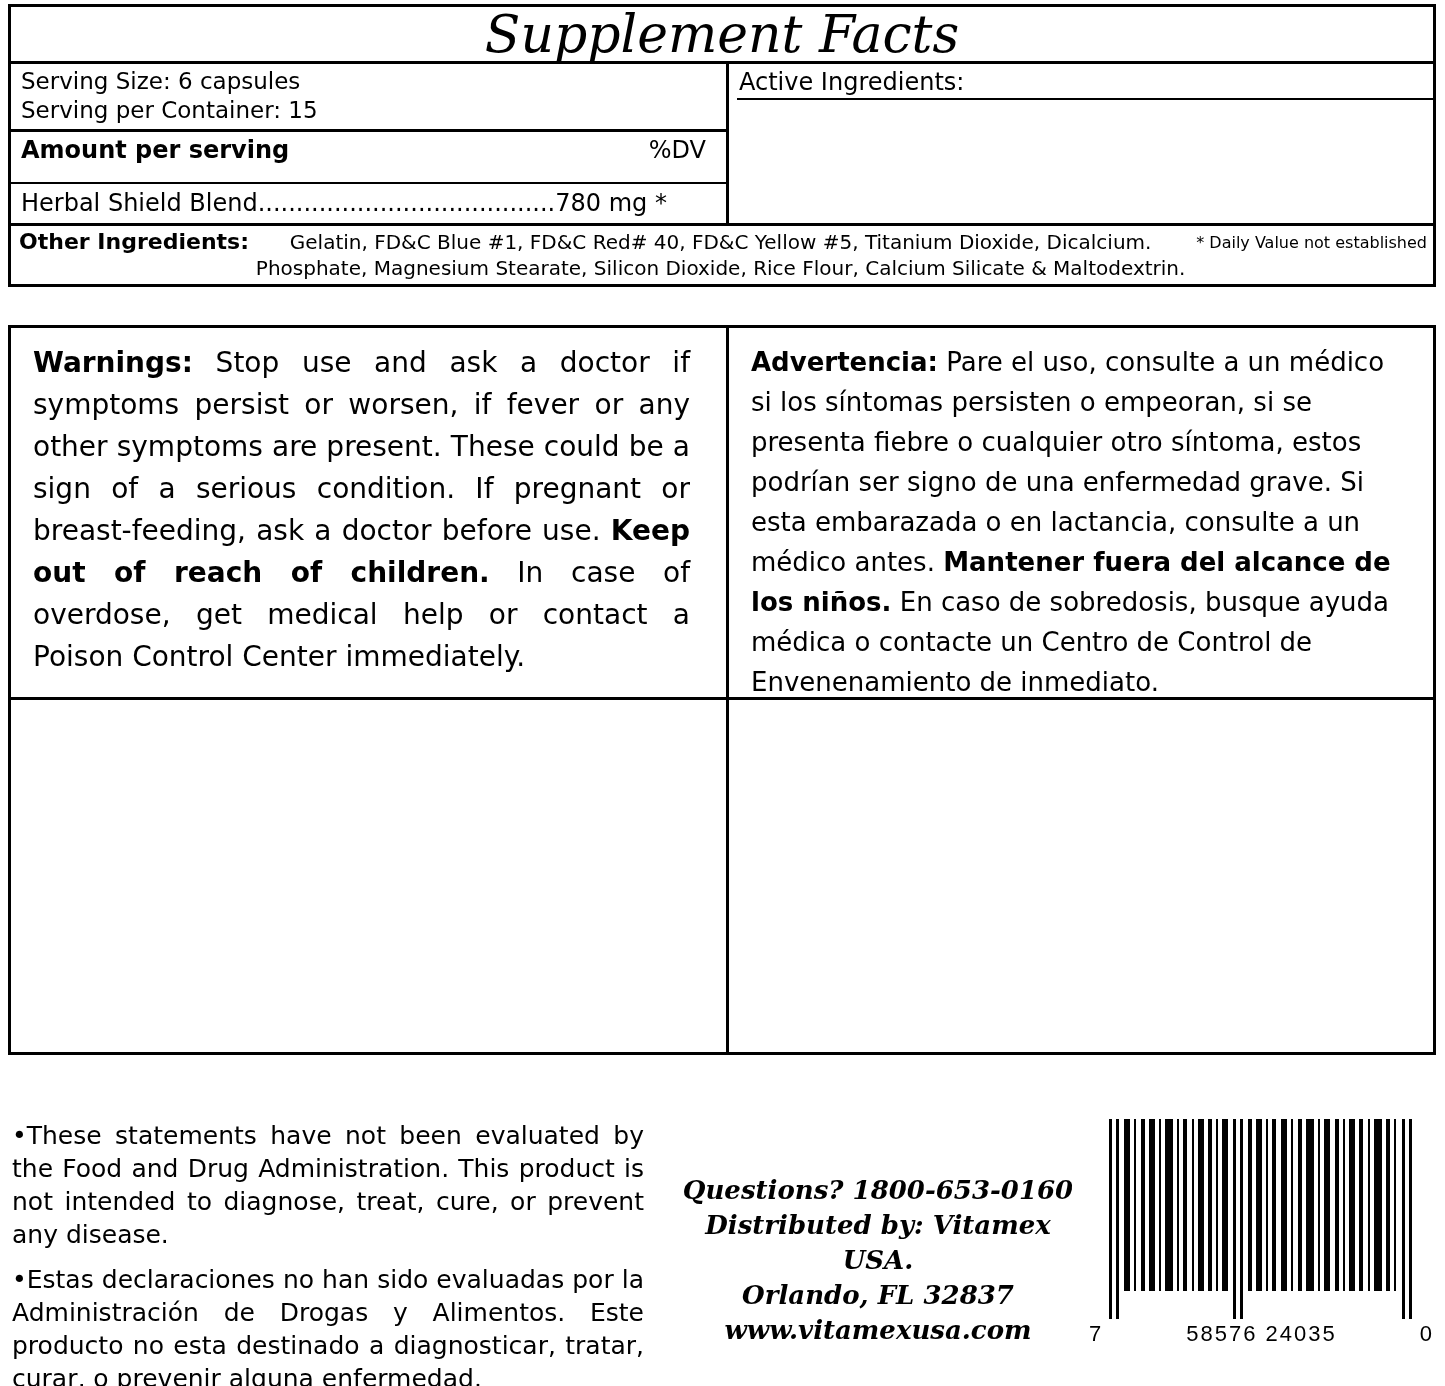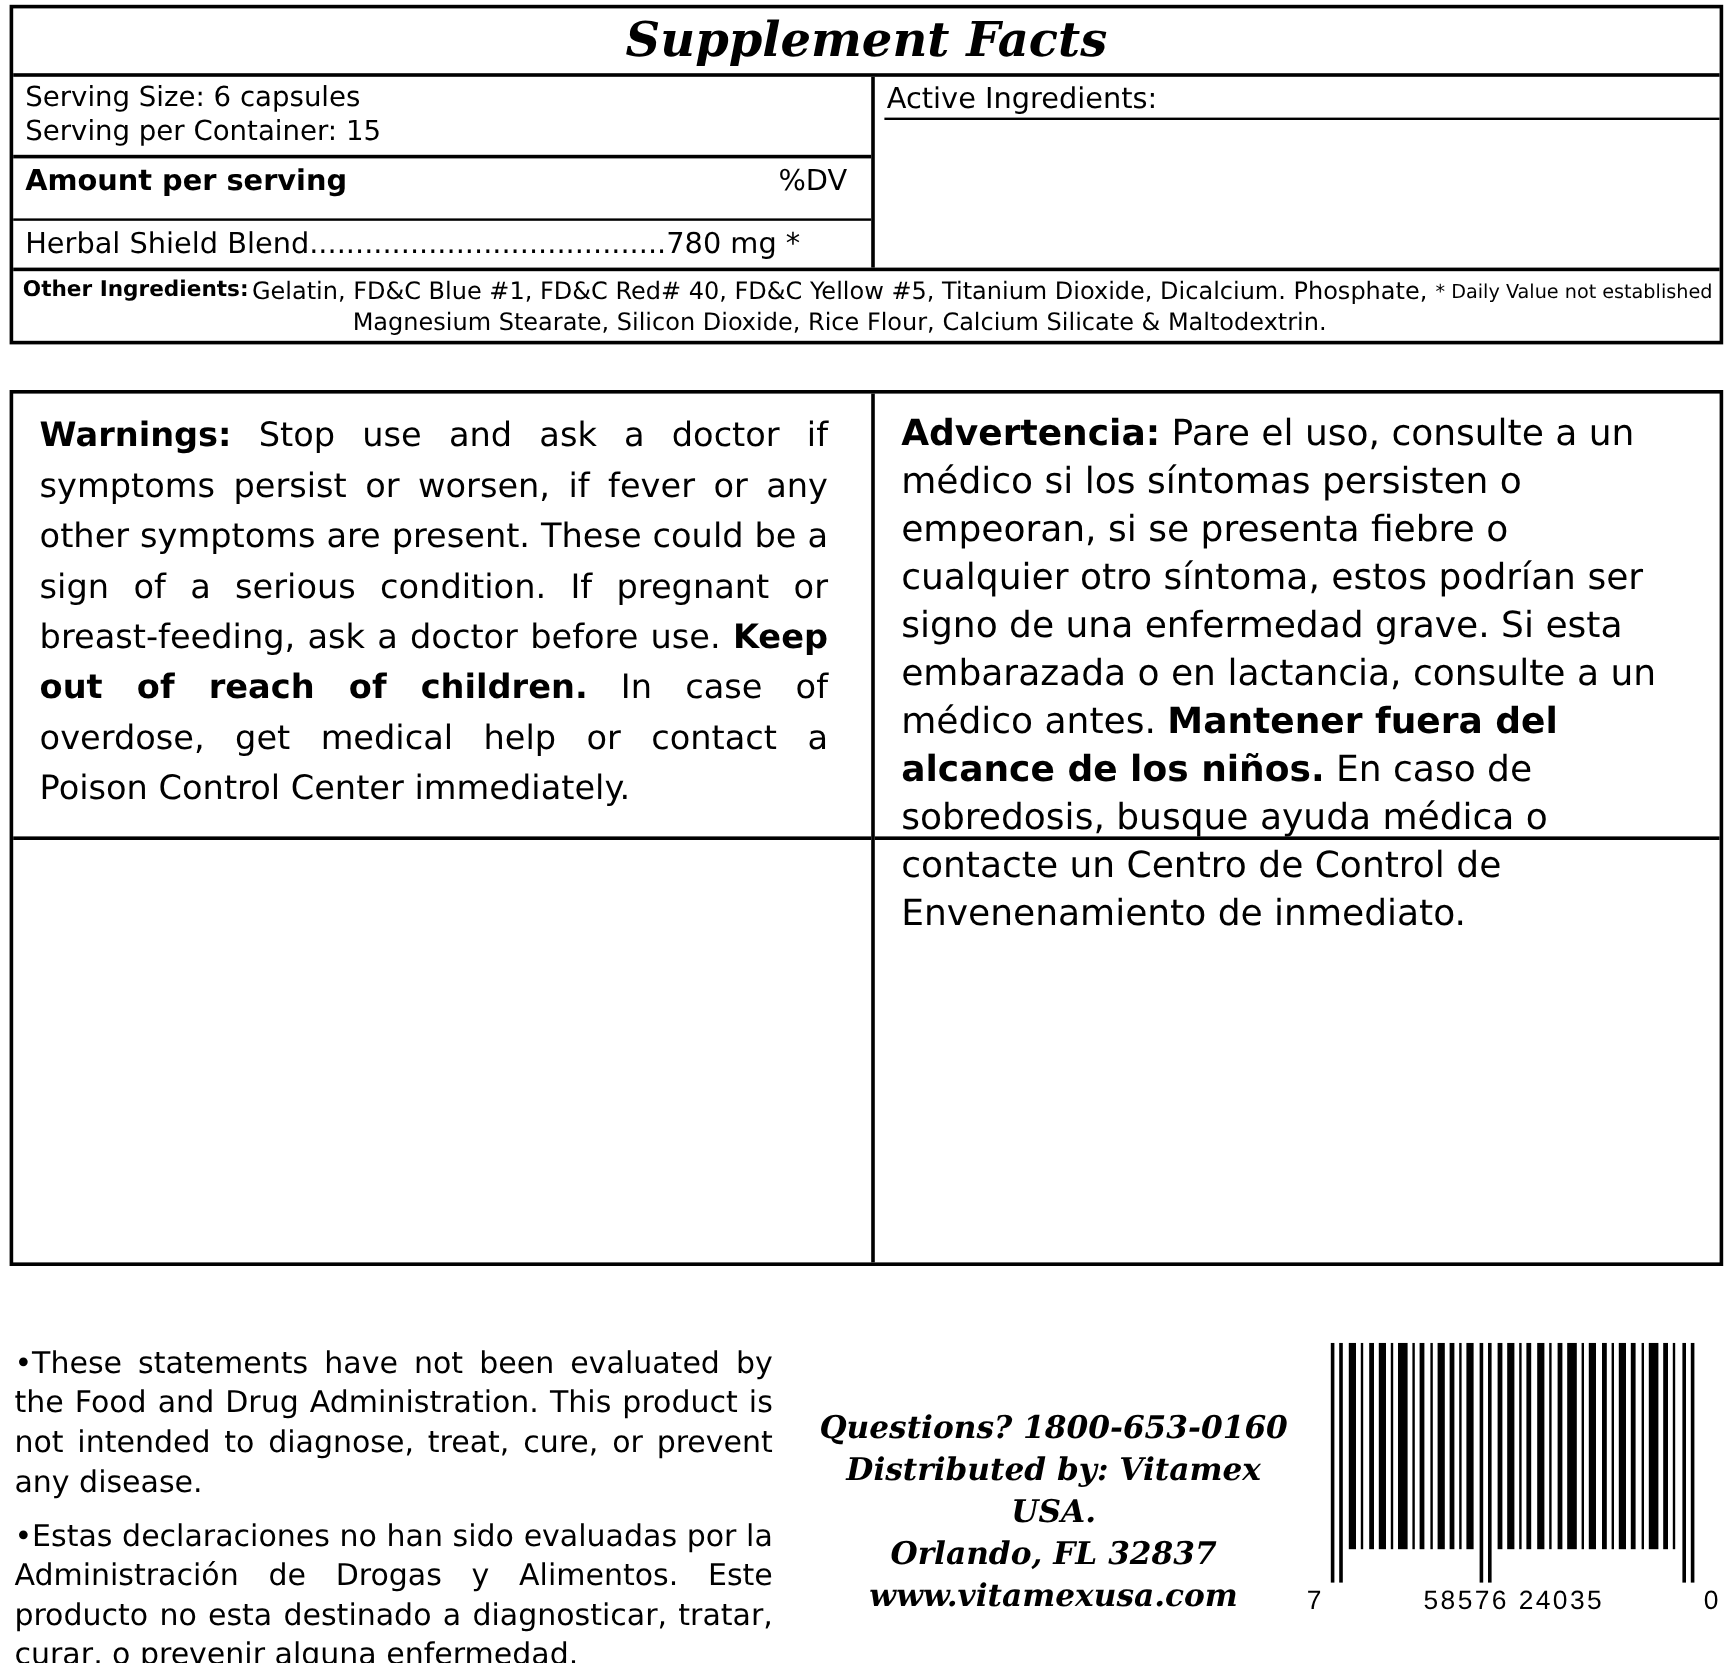--- a/index.html
+++ b/index.html
@@ -28,22 +28,22 @@
     left: 8px;
     top: 4px;
     width: 1428px;
     border: 3px solid #000;
     box-sizing: border-box;
   }
   .sf-title {
     text-align: center;
     font-family: "DejaVu Serif", serif;
     font-style: italic;
-    font-size: 40px;
-    font-weight: 700;
+    font-size: 52px;
+    font-weight: 400;
     line-height: 50px;
     padding: 2px 0 2px 0;
     border-bottom: 3px solid #000;
   }
   .sf-body {
     display: flex;
     align-items: stretch;
   }
   .sf-left {
     width: 718px;
@@ -97,21 +97,21 @@
     letter-spacing: -0.1px;
   }
   .sf-other {
     border-top: 3px solid #000;
     display: flex;
     align-items: flex-start;
     padding: 2px 4px 3px 8px;
     box-sizing: border-box;
   }
   .sf-other-label {
-    font-size: 18px;
+    font-size: 22px;
     font-weight: bold;
     line-height: 26px;
     white-space: nowrap;
     padding-top: 1px;
   }
   .sf-other-text {
     flex: 1;
     font-size: 20px;
     line-height: 26px;
     text-align: center;
@@ -156,21 +156,21 @@
   .cell.top {
     height: 372px;
     border-bottom: 3px solid #000;
   }
   .warn-en {
     font-size: 28px;
     line-height: 42px;
     text-align: justify;
   }
   .warn-es {
-    font-size: 30px;
+    font-size: 26px;
     line-height: 40px;
   }
   b { font-weight: bold; }
 
   
   .bottom {
     position: absolute;
     left: 8px;
     top: 1105px;
     width: 1428px;

